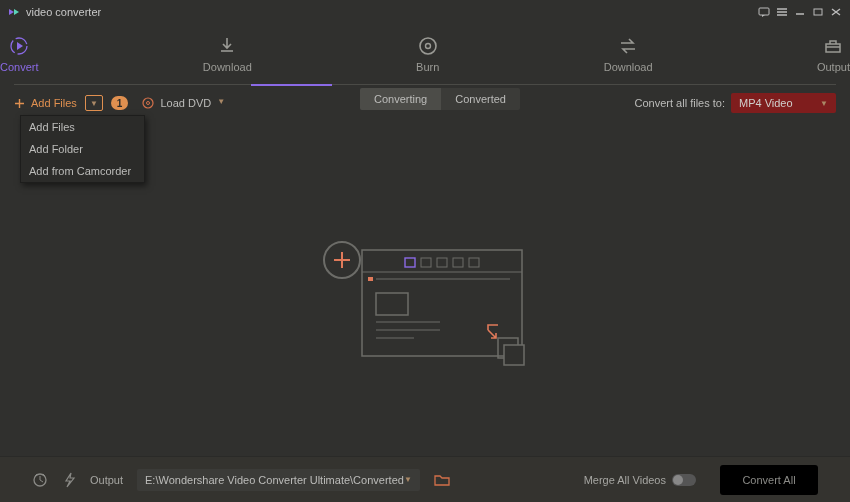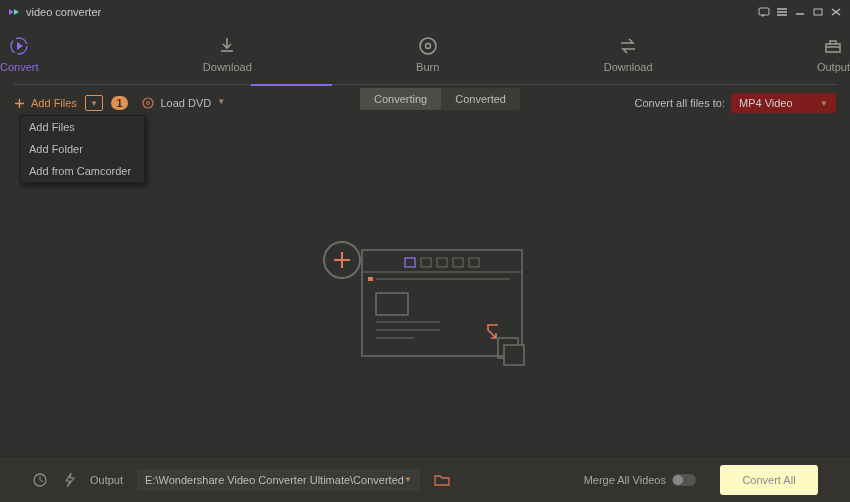--- a/index.html
+++ b/index.html
@@ -37,21 +37,21 @@
 
   .content { flex: 1; position: relative; background: #30302e; }
   .placeholder { position: absolute; top: 120px; left: 50%; transform: translateX(-50%); }
 
   .footer { height: 46px; display: flex; align-items: center; padding: 0 32px; gap: 14px; font-size: 11px; color: #a6a6a2; background: #34332f; border-top: 1px solid #2a2a28;}
   .footer .output-label { color: #a6a6a2; }
   .footer .output-path { background: #3b3b38; height: 22px; flex: 0 0 280px; display: flex; align-items: center; padding: 0 8px; border-radius: 2px; justify-content: space-between; color:#bcbcba;}
   .footer .merge { display: flex; align-items: center; gap: 6px; }
   .toggle { width: 24px; height: 12px; background: #555; border-radius: 6px; position: relative; cursor: pointer; }
   .toggle .knob { width: 10px; height: 10px; background: #888; border-radius: 50%; position: absolute; top: 1px; left: 1px; }
-  .convert-all-btn { background: #fef9c3; color: #8a8a86; width: 98px; height: 30px; display: flex; align-items: center; justify-content: center; border-radius: 3px; cursor: pointer; margin-left: 10px;}
+  .convert-all-btn { background: #000000; color: #8a8a86; width: 98px; height: 30px; display: flex; align-items: center; justify-content: center; border-radius: 3px; cursor: pointer; margin-left: 10px;}
   .tri-down { font-size: 8px; color: #a86; }
   .f-spacer{flex:1;}
 </style>
 </head>
 <body>
 
 <div class="window">
 
   <div class="titlebar">
     <svg class="logo" viewBox="0 0 12 12">

